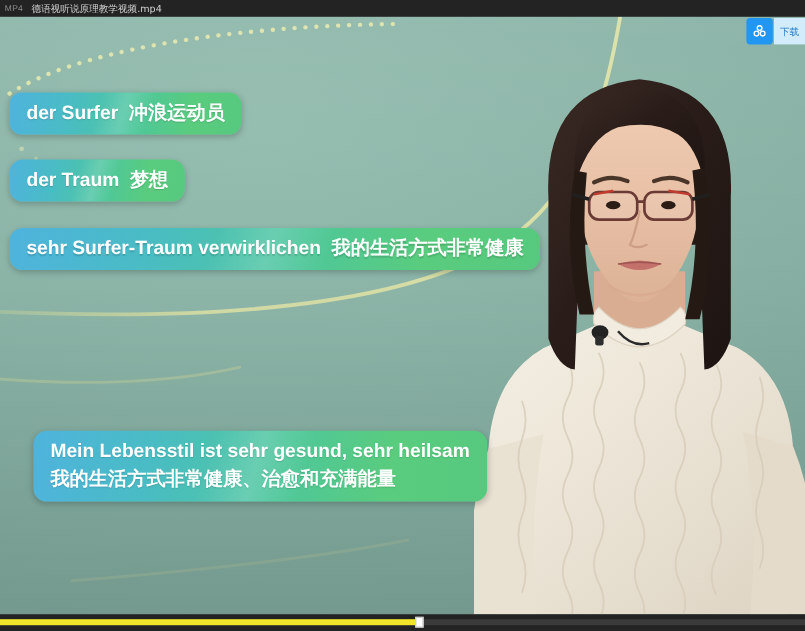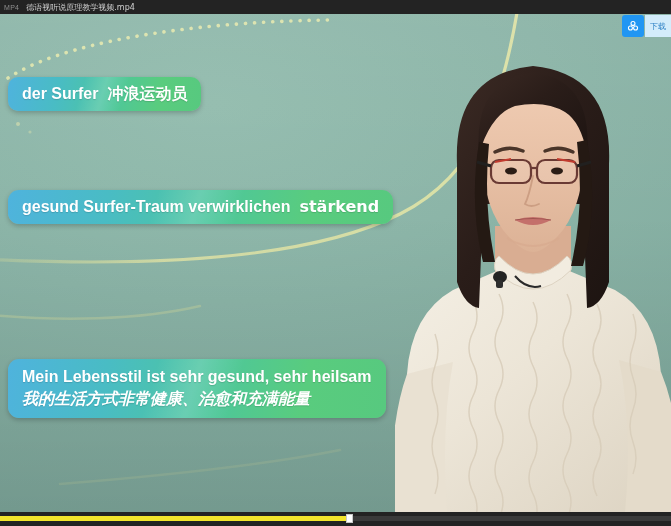--- a/index.html
+++ b/index.html
@@ -73,30 +73,30 @@
   
   .sub::after{
     content:"";position:absolute;left:0;top:0;right:0;bottom:0;
     background:linear-gradient(107deg,rgba(255,255,255,0) 38%,rgba(255,255,255,.16) 49%,rgba(255,255,255,0) 60%);
     pointer-events:none;
   }
   .sub span{position:relative;z-index:2;}
   .cn{font-family:"DejaVu Sans","Liberation Sans",sans-serif;}
   .de{font-family:"Liberation Sans",sans-serif;}
 
-  .sub.multi{white-space:normal;}
+  .sub.multi{white-space:normal;margin-left:20px;}
 
   #sub0{left:8px;top:63px;border-radius:10px;}
   #sub1{left:8px;top:119px;}
   #sub2{left:8px;top:176px;}
   #sub3{left:8px;top:236px;}
   #sub4{left:8px;top:293px;}
   #sub5{left:8px;top:345px;width:378px;padding:7px 14px 9px 14px;}
   #sub5 .l2{display:block;}
-  #sub5 .l3{display:block;margin-top:1px;font-style:italic;}
+  #sub5 .l3{display:block;margin-top:1px;}
 
   
   #corner{
     position:absolute;right:0;top:0;height:24px;display:flex;align-items:center;text-align:center;
   }
   #dl-logo{
     width:22px;height:22px;border-radius:3px;background:#2196f3;
     display:flex;align-items:center;justify-content:center;
     margin-right:1px;cursor:pointer;
   }
@@ -251,24 +251,28 @@
       </g>
     </svg>
 
     <div id="subs">
 
       <div class="sub" id="sub0">
         <span class="de">der Surfer</span>
         <span>&nbsp;</span><span class="cn">冲浪运动员</span>
       </div>
 
+      <div class="sub" id="sub1">
+        <span class="de">der Traum</span>
+        <span>&nbsp;</span><span class="cn">梦想</span>
+      </div>
 
       <div class="sub" id="sub2">
-        <span class="de">gesund Surfer-Traum verwirklichen</span>
-        <span>&nbsp;</span><span class="cn">stärkend</span>
+        <span class="de">sehr Surfer-Traum verwirklichen</span>
+        <span>&nbsp;</span><span class="cn">我的生活方式非常健康</span>
       </div>
 
 
 
       <div class="sub multi" id="sub5">
         <span class="de l1">Mein Lebensstil ist sehr gesund, sehr heilsam</span>
         <span class="cn l3">我的生活方式非常健康、治愈和充满能量</span>
       </div>
 
     </div>

